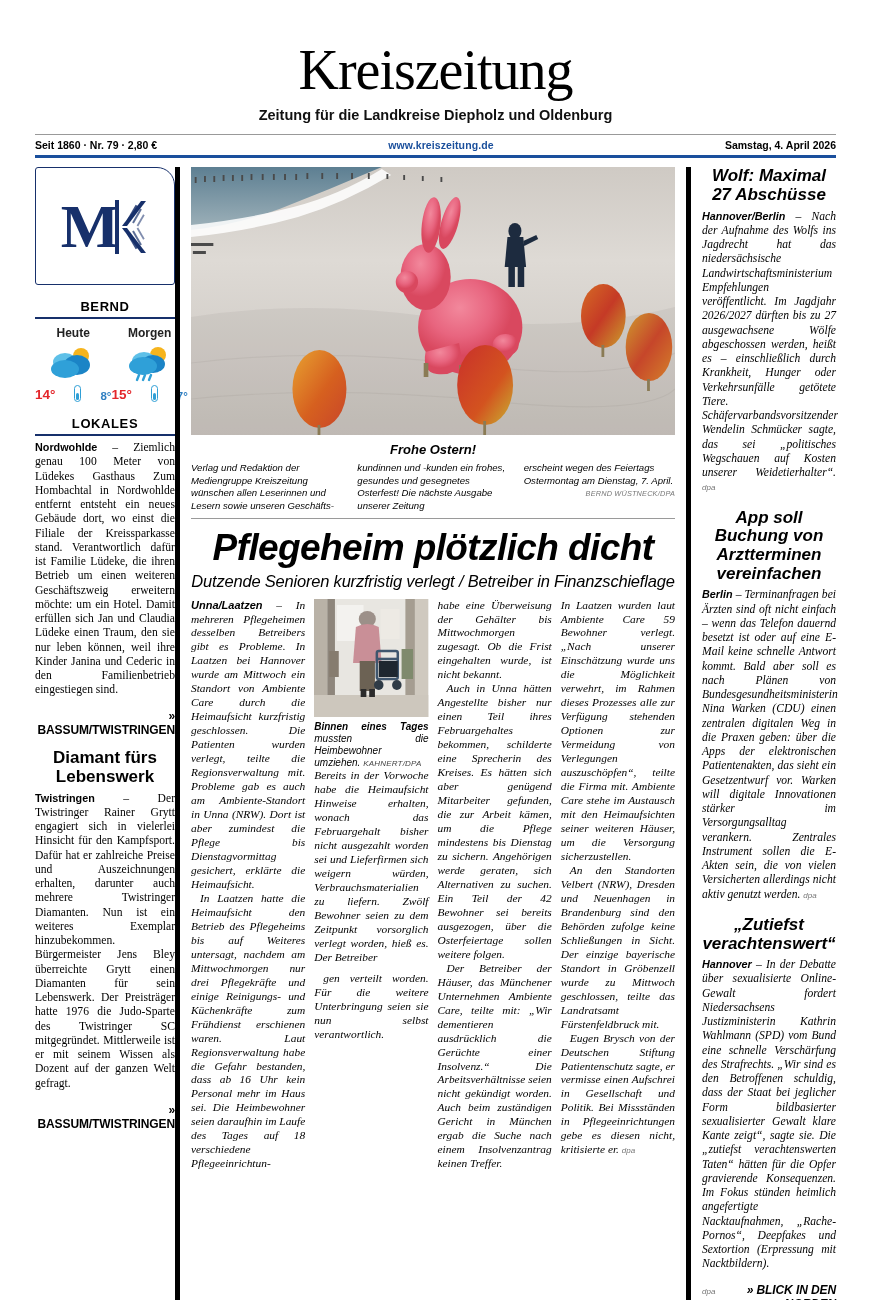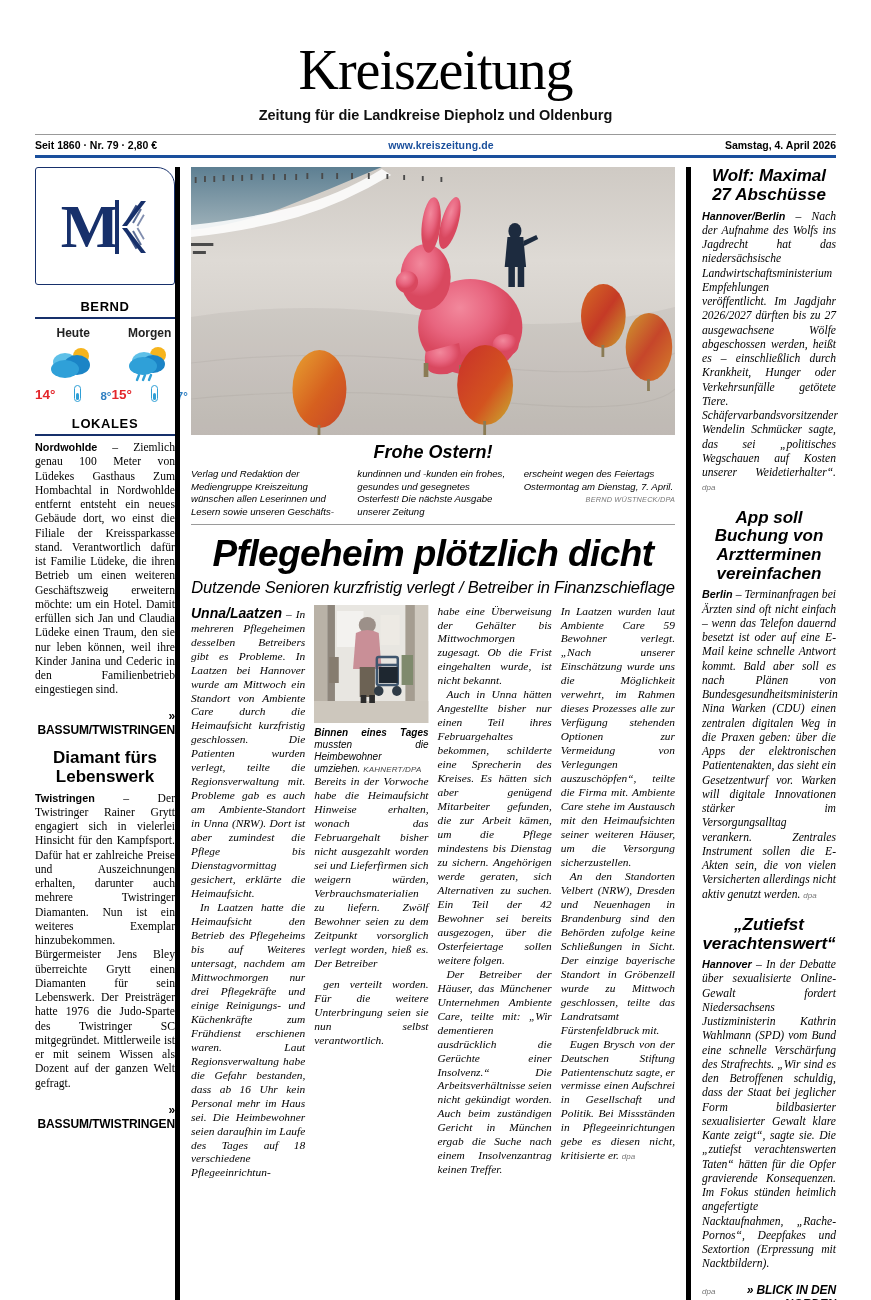--- a/index.html
+++ b/index.html
@@ -96,21 +96,21 @@
   .body-txt b { font-family:"Liberation Sans", sans-serif; font-size:10.8px; }
   .ref {
     font-family:"Liberation Sans", sans-serif; font-weight:bold;
     font-size:12px; text-align:right; margin-top:2px; letter-spacing:-0.1px;
   }
 
   
   .photo-main { width:100%; height:268px; position:relative; overflow:hidden; }
   .cap-title {
     font-family:"Liberation Sans", sans-serif; font-weight:bold;
-    font-size:18px; text-align:center; margin-top:7px;
+    font-size:13px; text-align:center; margin-top:7px;
   }
   .cap-cols { display:flex; gap:15px; margin-top:5px; }
   .cap-cols > div { flex:1; }
   .cap-txt {
     font-family:"Liberation Sans", sans-serif; font-size:9.6px;
     line-height:1.3; text-align:left;
   }
   .credit {
     font-family:"Liberation Sans", sans-serif; font-size:7.3px;
     color:#777; text-align:right; margin-top:2px; letter-spacing:0.2px;
@@ -124,21 +124,21 @@
     letter-spacing:-0.6px;
   }
   .sub-main {
     font-family:"Liberation Sans", sans-serif; font-size:16.5px;
     text-align:center; margin-top:4px; letter-spacing:-0.2px;
   }
   .story-cols { display:flex; margin-top:8px; gap:9px; }
   .story-cols > .sc { flex:1; }
   .sc p { margin:0; font-size:11.4px; line-height:1.225; text-align:justify; }
   .sc p + p { text-indent:9px; }
-  .sc p b { font-family:"Liberation Sans", sans-serif; font-size:14px;margin-top:8px; }
+  .sc p b { font-family:"Liberation Sans", sans-serif; font-size:11px;margin-top:8px; }
   .inline-photo { width:100%; height:118px; position:relative; overflow:hidden; }
   .inline-cap {
     font-family:"Liberation Sans", sans-serif; font-size:10px;
     line-height:1.22; margin-top:4px; text-align:justify;
   }
   .inline-cap b { font-weight:bold; }
   .inline-credit {
     font-family:"Liberation Sans", sans-serif; font-size:8px; color:#444;
     letter-spacing:0.2px;
   }

